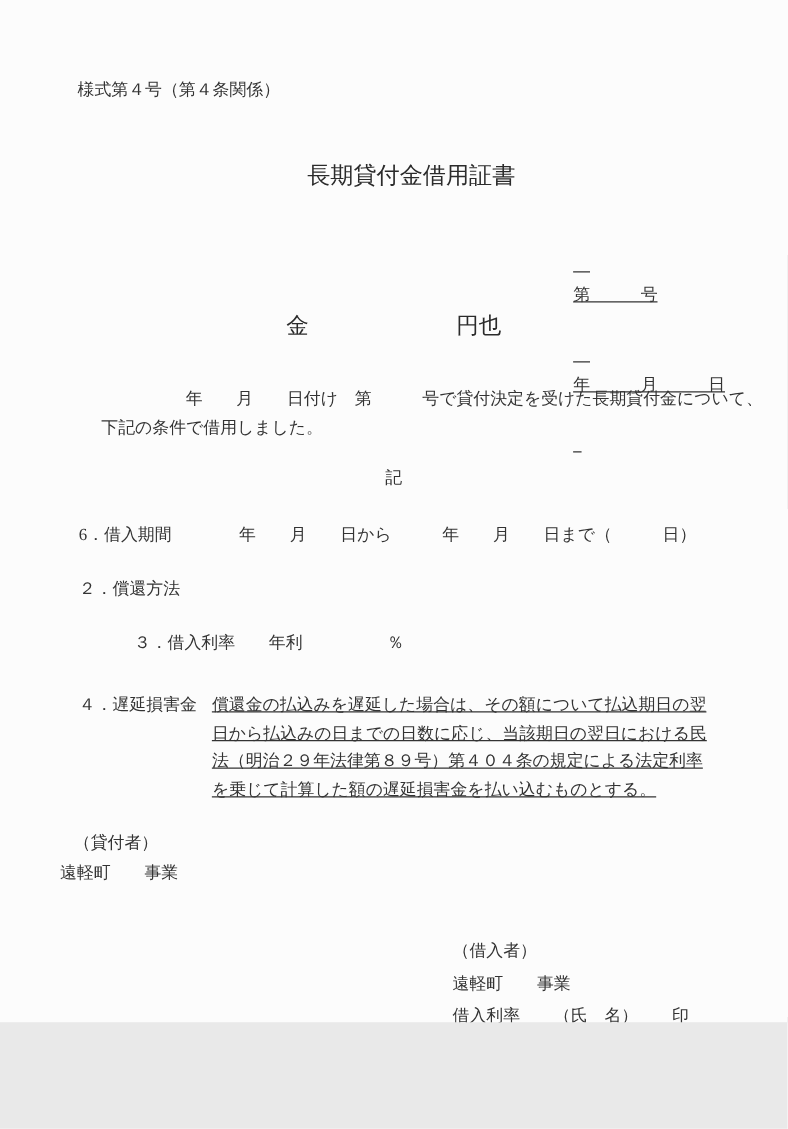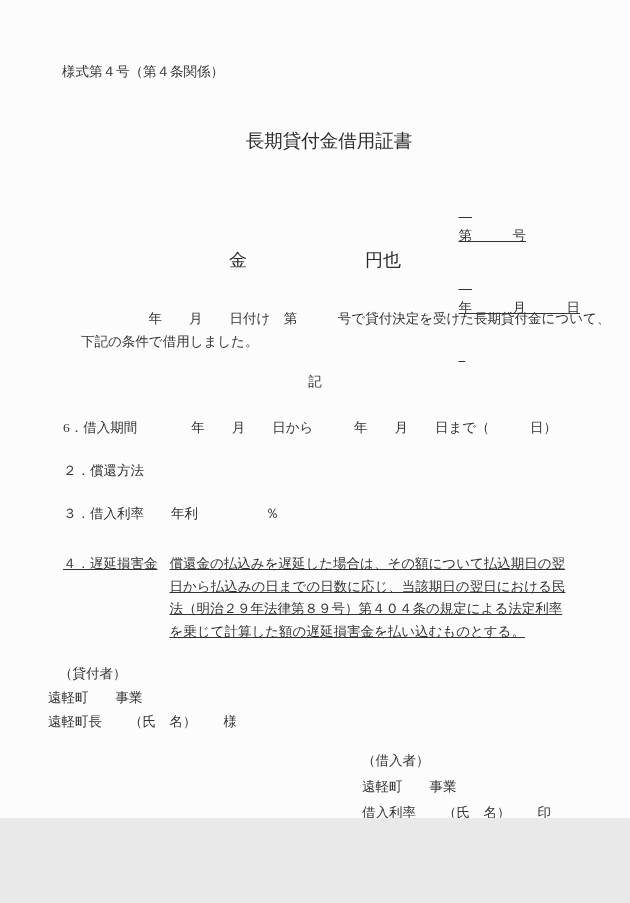--- a/index.html
+++ b/index.html
@@ -33,26 +33,26 @@
   .amount-blank { display: inline-block; width: 118px; }
   .intro { position: absolute; left: 43px; top: 308px; line-height: 22.5px; margin-left: 38px; }
   .intro div { white-space: pre; }
   .record-heading {
     position: absolute; left: 0; top: 372px; width: 100%;
     text-align: center; white-space: pre; line-height: 20px;
   }
   .item { position: absolute; left: 63px; white-space: pre; line-height: 20px; }
   .item-1 { top: 418px; }
   .item-2 { top: 461px; }
-  .item-3 { top: 504px; }
+  .item-3 { top: 504px; margin-left: 44px; }
   .item-4 {
     position: absolute; left: 63px; top: 553px;
     display: flex; align-items: flex-start;
   }
-  .item-4 .item-label { white-space: pre; line-height: 22.5px; flex: none; text-decoration: underline; }
+  .item-4 .item-label { white-space: pre; line-height: 22.5px; flex: none; }
   .item-4 .item-body { margin-left: 12px; line-height: 22.5px; text-decoration: underline; }
   .item-4 .item-body div { white-space: pre; }
   .party { position: absolute; }
   .party div { white-space: pre; }
   .lender { left: 48px; top: 662px; line-height: 24px; }
   .lender .party-heading { margin-left: 11px; }
   .borrower { left: 362px; top: 748px; line-height: 26px; }
 </style>
 </head>
 <body>
@@ -91,21 +91,20 @@
       <div>償還金の払込みを遅延した場合は、その額について払込期日の翌</div>
       <div>日から払込みの日までの日数に応じ、当該期日の翌日における民</div>
       <div>法（明治２９年法律第８９号）第４０４条の規定による法定利率</div>
       <div>を乗じて計算した額の遅延損害金を払い込むものとする。</div>
     </div>
   </div>
 
   <div class="party lender">
     <div class="party-heading">（貸付者）</div>
     <div>遠軽町　　事業</div>
-    <div>遠軽町長　　（氏　名）　　様</div>
   </div>
 
   <div class="party borrower">
     <div class="party-heading">（借入者）</div>
     <div>遠軽町　　事業</div>
     <div>借入利率　　（氏　名）　　印</div>
   </div>
 
 </div>
 

